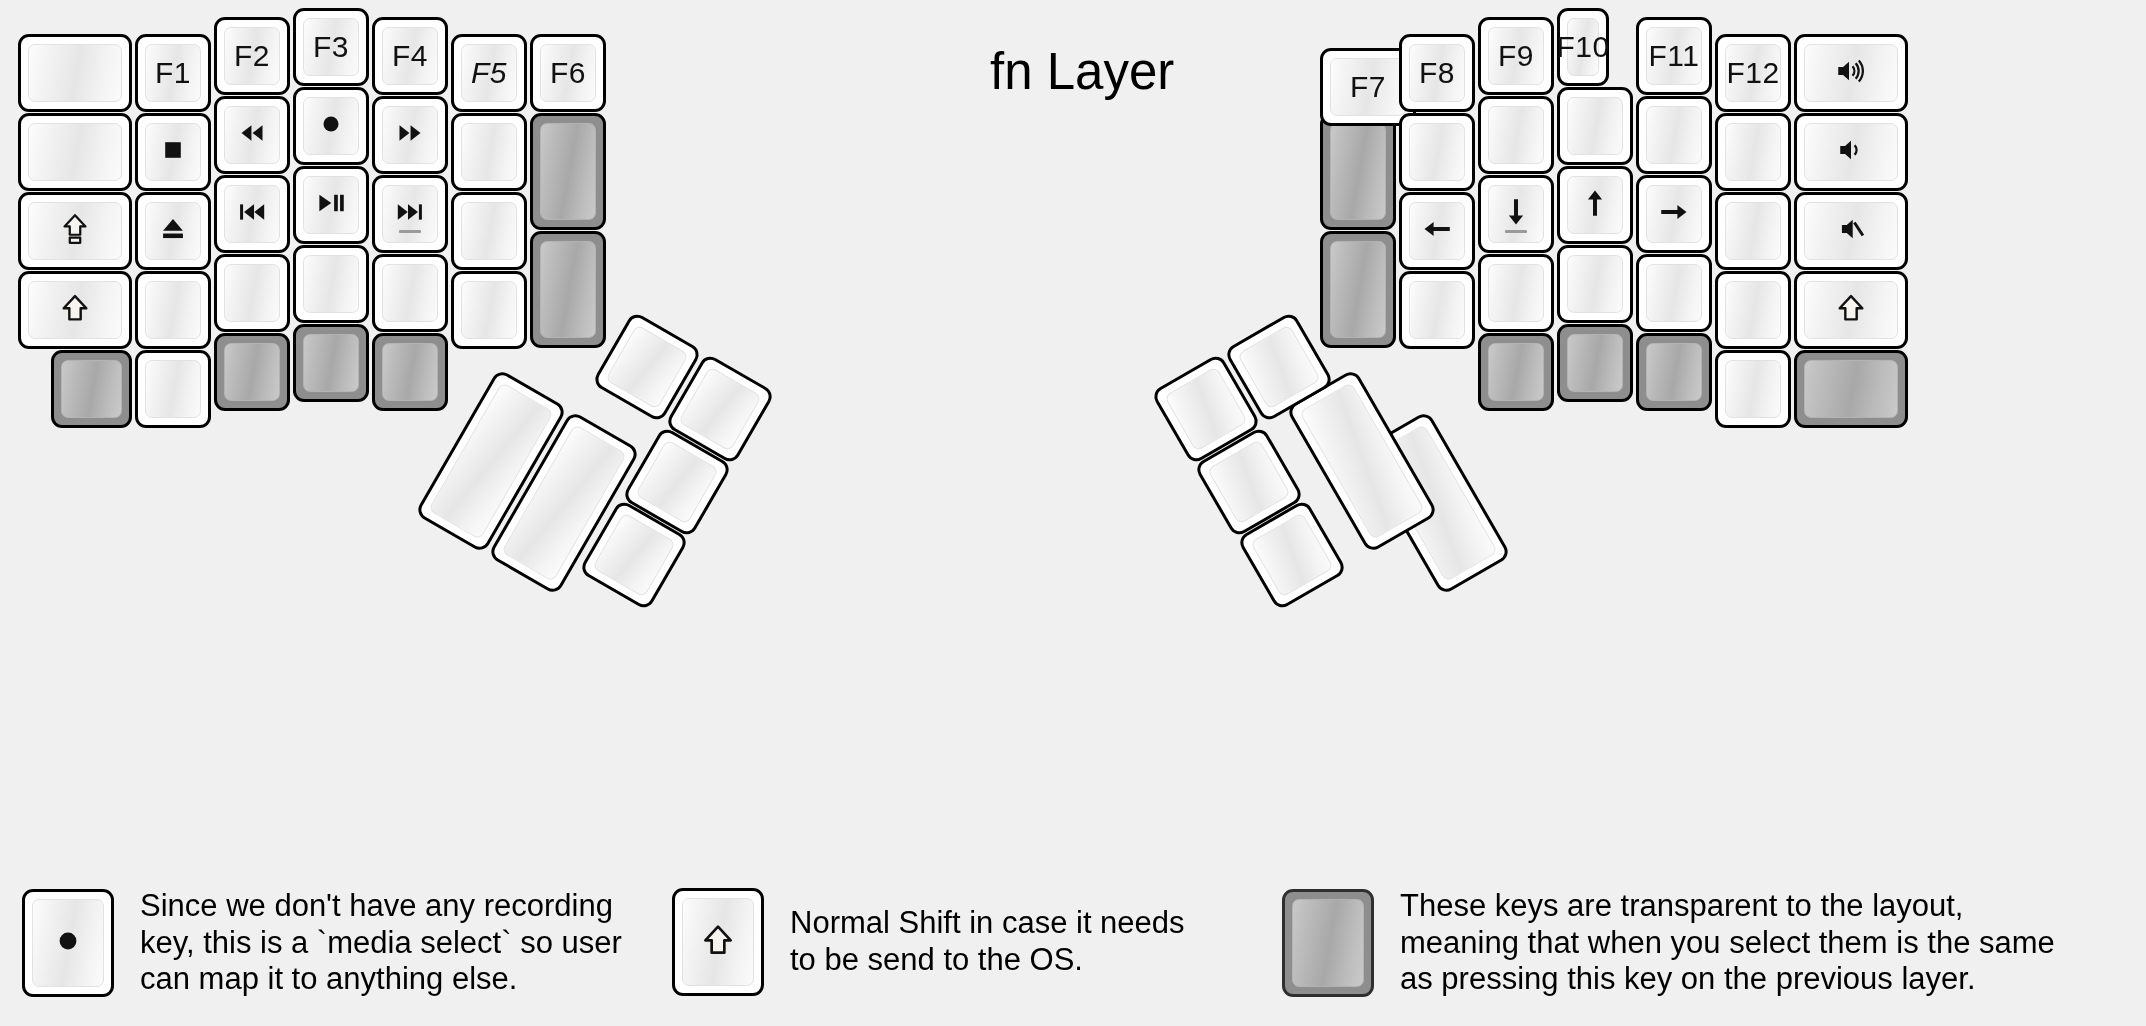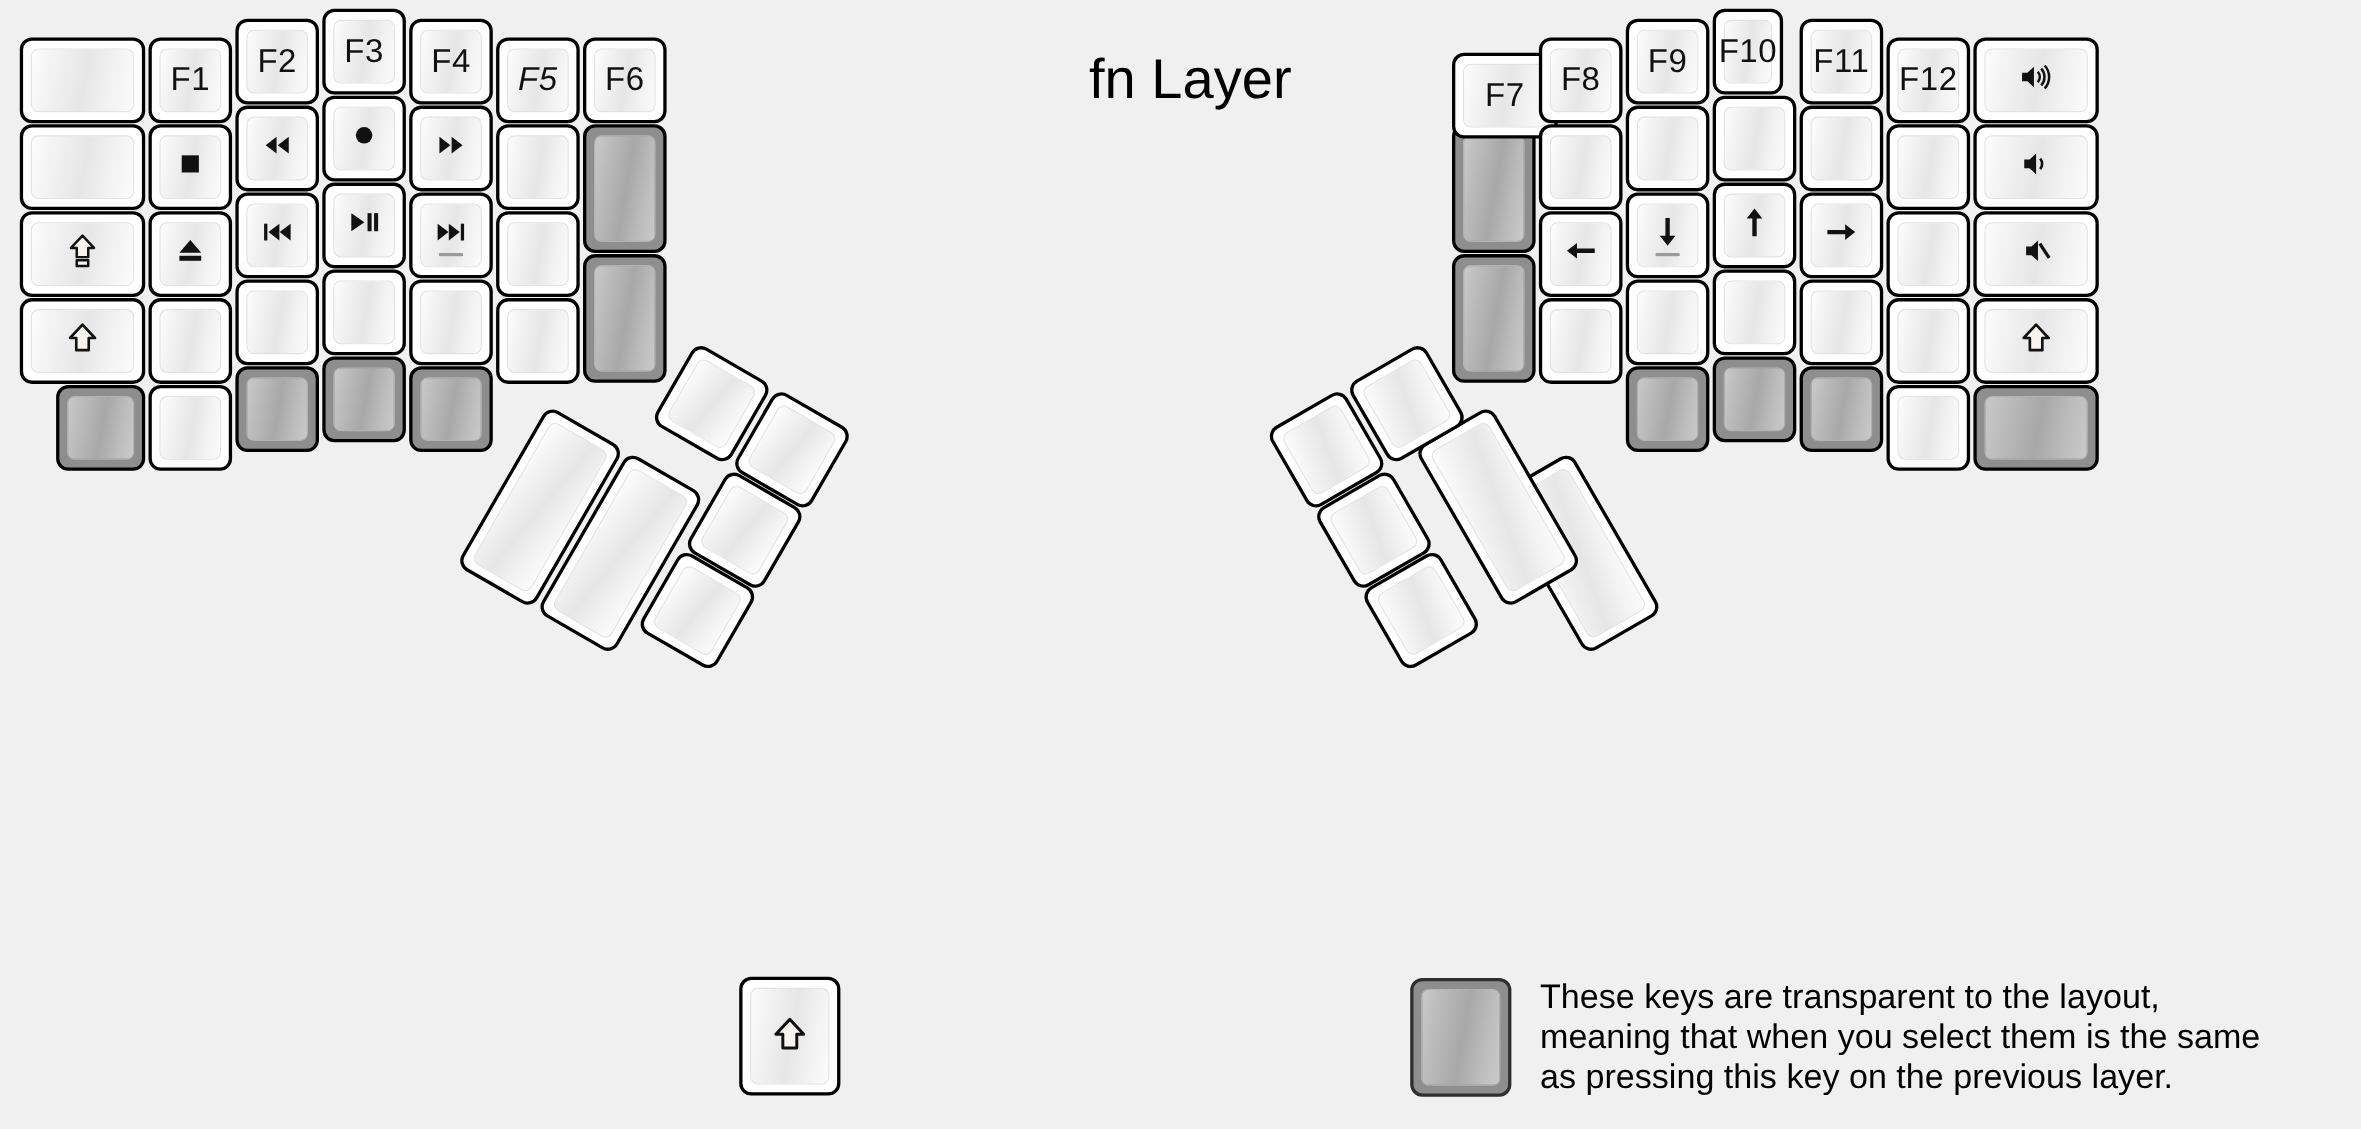--- a/index.html
+++ b/index.html
@@ -285,21 +285,21 @@
             </svg></span>
           <span class="under-dash"></span>
         </div>
       </div>
       <div class="key" style="left: 1478px; top: 254px; width: 76px; height: 78px; z-index: 3;">
         <div class="top"></div>
       </div>
       <div class="key trans" style="left: 1478px; top: 333px; width: 76px; height: 78px; z-index: 2;">
         <div class="top"></div>
       </div>
-      <div class="key" style="left: 1557px; top: 8px; width: 64px; height: 78px; z-index: 3;">
+      <div class="key" style="left: 1557px; top: 8px; width: 52px; height: 78px; z-index: 3;">
         <div class="top">
           <span class="lbl">F10</span>
         </div>
       </div>
       <div class="key" style="left: 1557px; top: 87px; width: 76px; height: 78px; z-index: 3;">
         <div class="top"></div>
       </div>
       <div class="key" style="left: 1557px; top: 166px; width: 76px; height: 78px; z-index: 3;">
         <div class="top">
           <span class="glyph"><svg width="34" height="34" viewBox="0 0 24 24" fill="#111">
@@ -423,28 +423,42 @@
       </div>
       <div class="key" style="left: 1209px; top: 440px; width: 80px; height: 84px; transform: rotate(-30deg); transform-origin: 50% 50%; z-index: 4;">
         <div class="top"></div>
       </div>
       <div class="key" style="left: 1252px; top: 513px; width: 80px; height: 84px; transform: rotate(-30deg); transform-origin: 50% 50%; z-index: 4;">
         <div class="top"></div>
       </div>
     </div>
 
   <div id="legend">
+      <div class="legend-item" style="left: 22px; top: 4px;">
+        <div class="legend-key">
+          <div class="top">
+            <span><svg width="38" height="38" viewBox="0 0 24 24" fill="#111">
+                <circle cx="12" cy="12" r="5.3"></circle>
+              </svg></span>
+          </div>
+        </div>
+        <div class="legend-text">Since we don't have any recording
+key, this is a `media select` so user
+can map it to anything else.</div>
+      </div>
       <div class="legend-item" style="left: 672px; top: 4px;">
         <div class="legend-key">
           <div class="top">
             <span><svg width="38" height="38" viewBox="0 0 24 24" fill="#f7f4f0" stroke="#111" stroke-width="1.7" stroke-linejoin="round">
                 <path d="M12 3.6 L20 12.2 L16 12.2 L16 20 L8 20 L8 12.2 L4 12.2 Z"></path>
               </svg></span>
           </div>
         </div>
+        <div class="legend-text">Normal Shift in case it needs
+to be send to the OS.</div>
       </div>
       <div class="legend-item" style="left: 1282px; top: 4px;">
         <div class="legend-key trans">
           <div class="top"></div>
         </div>
         <div class="legend-text">These keys are transparent to the layout,
 meaning that when you select them is the same
 as pressing this key on the previous layer.</div>
       </div>
     </div>

